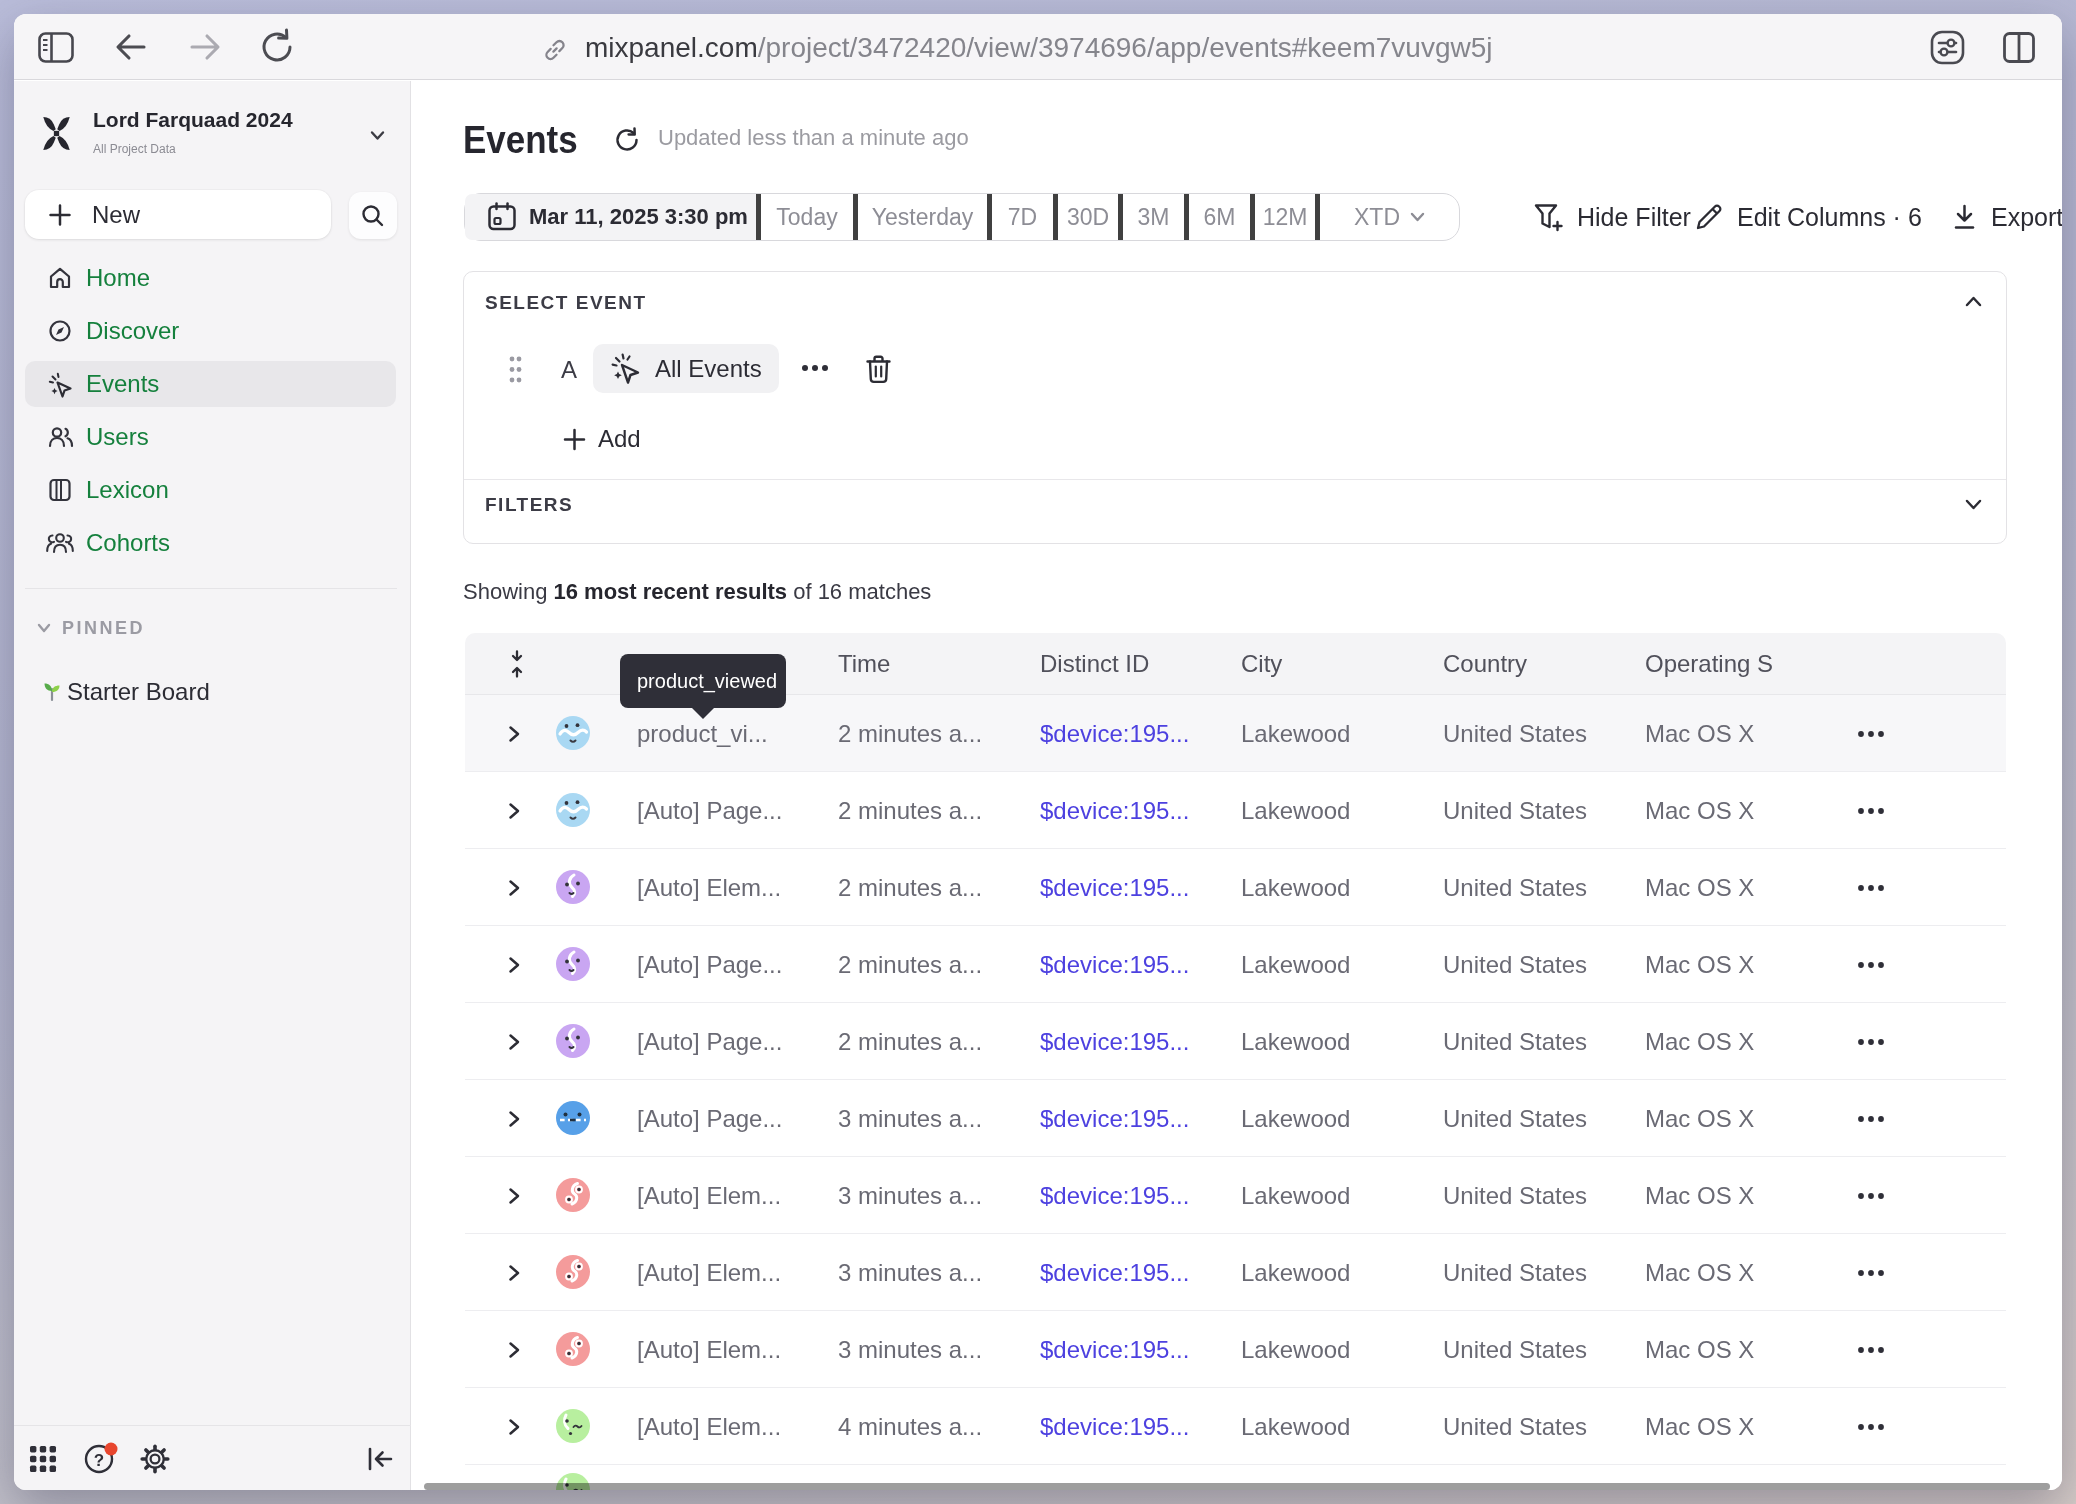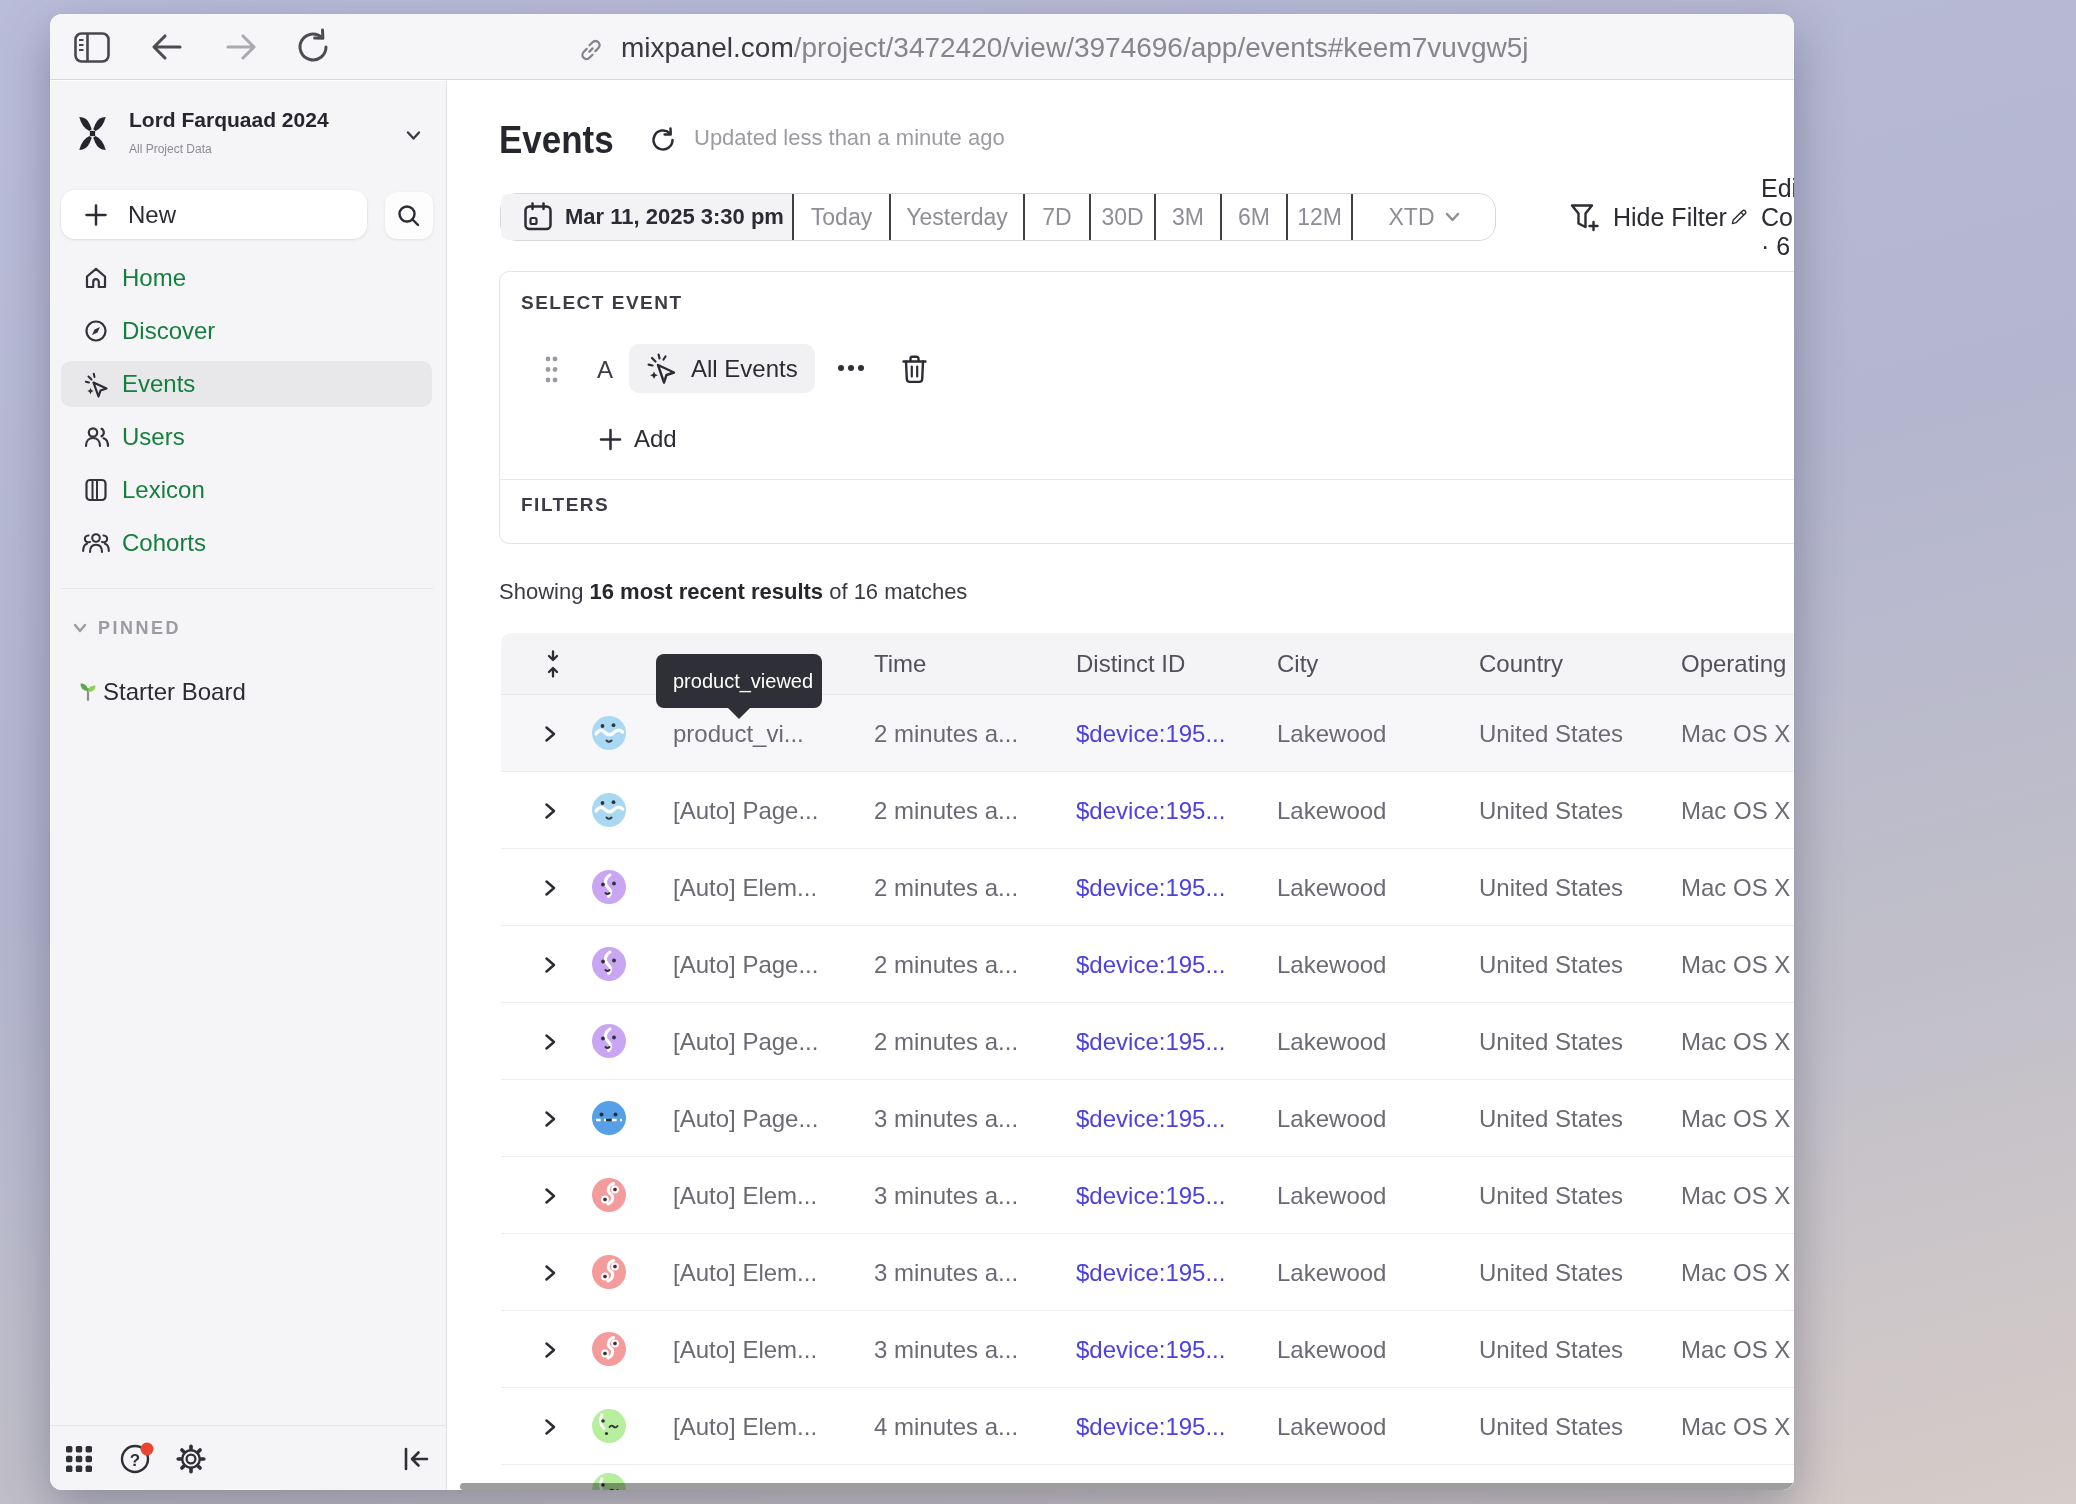--- a/index.html
+++ b/index.html
@@ -1,32 +1,32 @@
 <!DOCTYPE html>
 <html><head>
 <meta charset="utf-8">
 <style>
 * { margin:0; padding:0; box-sizing:border-box; }
 html,body { width:2076px; height:1504px; overflow:hidden; }
 body { font-family:"Liberation Sans", sans-serif;
   background:linear-gradient(165deg,#babdda 0%,#b4b6cf 45%,#c0bfc9 72%,#d6ccc8 100%); }
-.window { position:absolute; left:14px; top:14px; width:1744px; height:1476px;
+.window { position:absolute; left:14px; top:14px; width:2048px; height:1476px;
   border-radius:12px; background:#fff; overflow:hidden;
-  box-shadow:0 18px 50px rgba(40,40,70,.35);margin-left:36px; }
+  box-shadow:0 18px 50px rgba(40,40,70,.35); }
 .toolbar { position:absolute; left:0; top:0; width:100%; height:66px;
   background:#f6f5f7; border-bottom:1px solid #d9d8dc; }
 .sidebar { position:absolute; left:0; top:67px; width:397px; bottom:0;
   background:#f5f4f6; border-right:1px solid #e2e1e4; }
 .main { position:absolute; left:397px; top:67px; right:0; bottom:0; background:#fff; }
 .abs { position:absolute; }
 svg { display:block; }
 .txt { white-space:nowrap; }
 .nav { font-size:24px; color:#15803d; line-height:28px; }
 .seg { height:46px; display:flex; align-items:center; justify-content:center;
-  font-size:23px; color:#8d8d95; border-left:2px solid #404040; white-space:nowrap; }
+  font-size:23px; color:#8d8d95; border-left:5px solid #404040; white-space:nowrap; }
 .ctl { position:absolute; top:112px; height:48px; display:flex; align-items:center;
   gap:13px; font-size:25px; color:#2b2b33; font-weight:500; }
 .hcell { position:absolute; top:0; height:62px; display:flex; align-items:center;
   font-size:24px; color:#51515b; font-weight:500; }
 .cell { position:absolute; top:0; height:77px; display:flex; align-items:center;
   font-size:24px; color:#6a6a74; }
 .row { position:relative; height:77px; background:#fff; border-bottom:1px solid #ededf0; }
 .did { color:#4d41e0 !important; }
 </style>
 </head>

